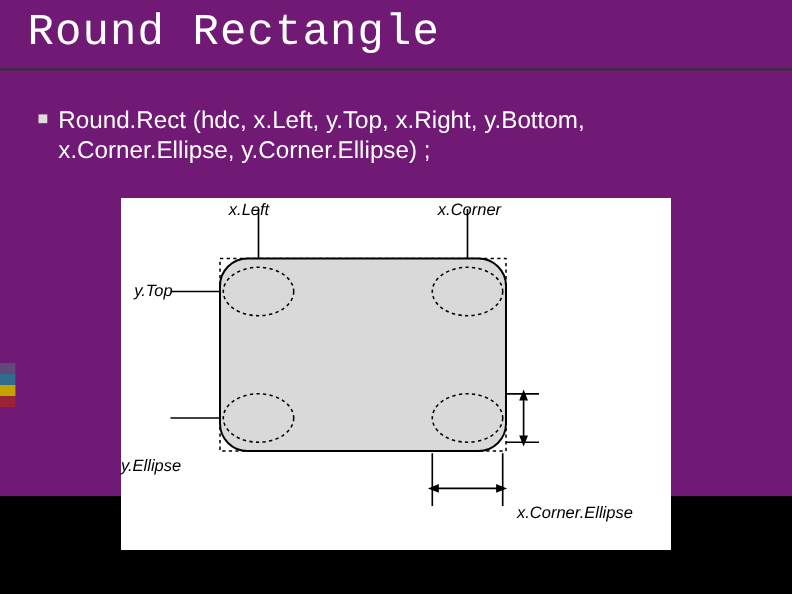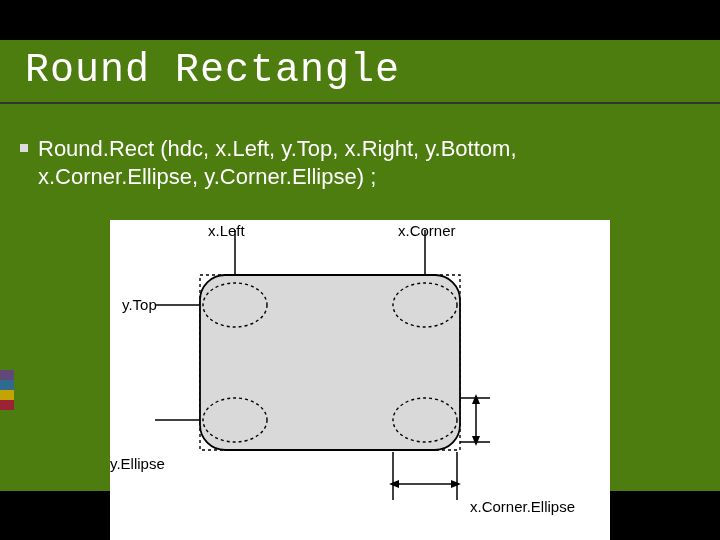--- a/index.html
+++ b/index.html
@@ -8,23 +8,22 @@
     width: 720px;
     height: 540px;
     background: #000;
     font-family: "Segoe UI", "Calibri", Arial, sans-serif;
     overflow: hidden;
   }
   .slide {
     position: relative;
     width: 720px;
     height: 451px;
-    background: #4d7c0f;
+    background: #701a75;
     color: #fff;
-    margin-top: 40px;
   }
   .title {
     position: absolute;
     top: 8px;
     left: 25px;
     font-family: Consolas, "Courier New", monospace;
     font-size: 40px;
     color: #fff;
     letter-spacing: 1px;
   }
@@ -47,21 +46,21 @@
     height: 10px;
   }
   .ac1 { background: #604878; }
   .ac2 { background: #2e6b8f; }
   .ac3 { background: #c6a400; }
   .ac4 { background: #9b2335; }
 
   .bullet {
     position: absolute;
     top: 95px;
-    left: 38px;
+    left: 53px;
     width: 640px;
     color: #fff;
     font-size: 22px;
     line-height: 1.25;
   }
   .bullet .sq {
     position: absolute;
     left: -18px;
     top: 9px;
     width: 8px;
@@ -78,20 +77,21 @@
     left: 110px;
     width: 500px;
     height: 320px;
     background: #fff;
   }
   .diagram-label {
     position: absolute;
     font-family: Arial, Helvetica, sans-serif;
     font-size: 15px;
     color: #000;
+    font-style: italic;
     white-space: nowrap;
   }
 </style>
 </head>
 <body>
 
 <div class="slide">
 
   <div class="title">Round Rectangle</div>
   <div class="title-rule"></div>

